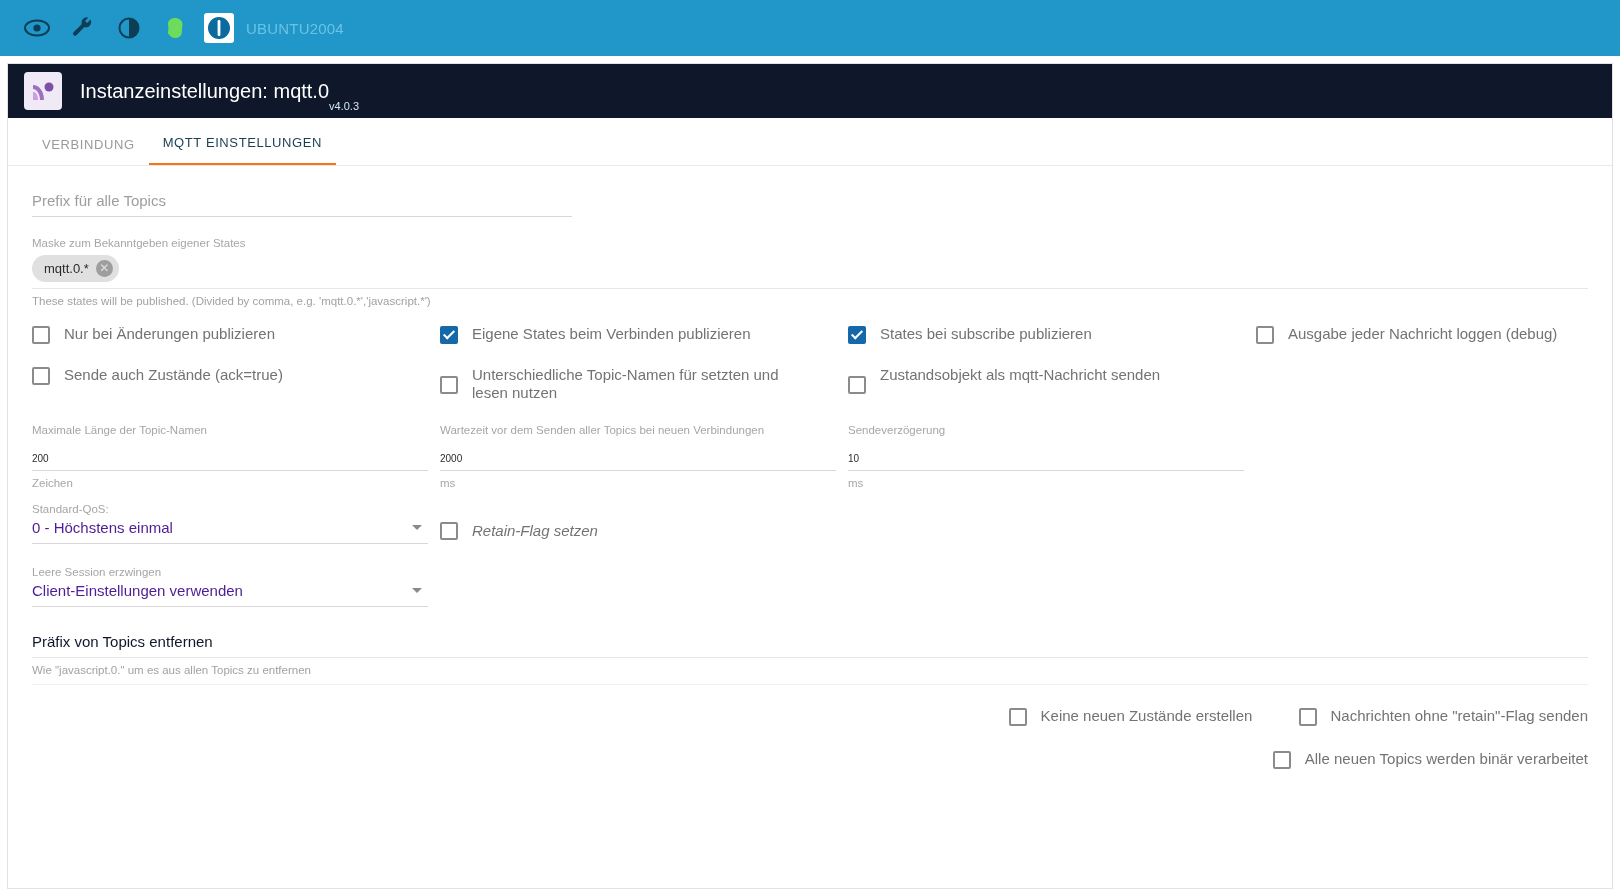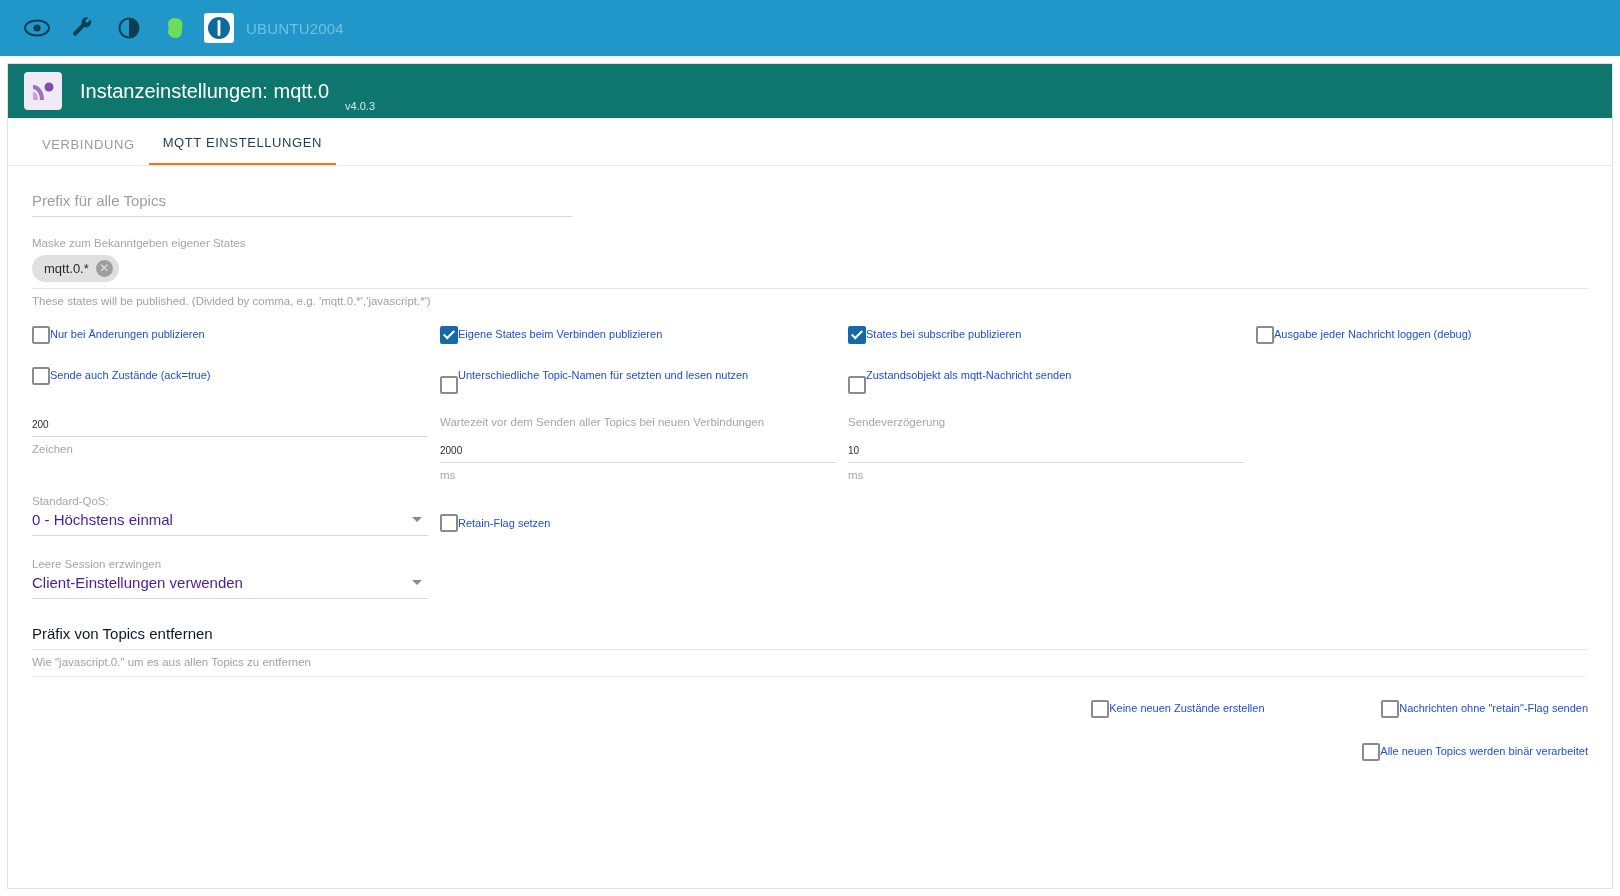--- a/index.html
+++ b/index.html
@@ -60,21 +60,21 @@
     left: 8px;
     top: 64px;
     width: 1604px;
     height: 824px;
     background: #ffffff;
     box-shadow: 0 0 0 1px #e2e2e2;
     overflow: hidden;
   }
   .adapter-header {
     height: 54px;
-    background: #0f766e;
+    background: #0f172a;
     display: flex;
     align-items: center;
     padding: 0 16px;
     box-sizing: border-box;
   }
   .adapter-logo {
     width: 38px;
     height: 38px;
     border-radius: 4px;
     background: #f0eaf6;
@@ -84,21 +84,20 @@
     margin-right: 18px;
   }
   .adapter-title {
     color: #ffffff;
     font-size: 20px;
     font-weight: normal;
   }
   .adapter-version {
     color: #cfe9f5;
     font-size: 11px;
-    margin-left: 16px;
     align-self: flex-end;
     padding-bottom: 6px;
   }
 
   
   .tabs {
     display: flex;
     align-items: flex-end;
     height: 48px;
     padding-left: 20px;
@@ -198,22 +197,23 @@
     position: absolute;
     left: 4px;
     top: 0px;
     width: 4px;
     height: 9px;
     border: solid #ffffff;
     border-width: 0 2px 2px 0;
     transform: rotate(45deg);
   }
   .cb-label {
-    font-size: 11px;
-    color: #1d4ed8;
+    font-size: 15px;
+    color: #737373;
+    margin-left: 14px;
     line-height: 18px;
   }
 
   .grid-row {
     display: flex;
     margin-bottom: 22px;
   }
   .col-a { width: 408px; }
   .col-b { width: 408px; }
   .col-c { width: 408px; }
@@ -384,20 +384,21 @@
         <span class="cb-label" style="max-width:340px;">Unterschiedliche Topic-Namen für setzten und lesen nutzen</span>
       </div>
       <div class="col-c cb-row">
         <span class="cb" style="margin-top:10px;"></span>
         <span class="cb-label">Zustandsobjekt als mqtt-Nachricht senden</span>
       </div>
     </div>
 
     <div class="grid-row" style="margin-bottom:14px;">
       <div class="col-a">
+        <div class="num-caption">Maximale Länge der Topic-Namen</div>
         <div class="num-value num-field">200</div>
         <div class="num-unit">Zeichen</div>
       </div>
       <div class="col-b">
         <div class="num-caption">Wartezeit vor dem Senden aller Topics bei neuen Verbindungen</div>
         <div class="num-value num-field">2000</div>
         <div class="num-unit">ms</div>
       </div>
       <div class="col-c">
         <div class="num-caption">Sendeverzögerung</div>
@@ -409,21 +410,21 @@
     <div class="grid-row" style="margin-bottom:6px;">
       <div class="col-a">
         <div class="select-wrap" style="margin-bottom:0;">
           <div class="select-label">Standard-QoS:</div>
           <div class="select-box">
             <span class="select-value">0 - Höchstens einmal</span>
             <span class="caret"></span>
           </div>
         </div>
       </div>
-      <div class="col-b cb-row" style="align-items:center;padding-top:14px;">
+      <div class="col-b cb-row" style="align-items:center;padding-top:14px;font-style:italic;">
         <span class="cb"></span>
         <span class="cb-label">Retain-Flag setzen</span>
       </div>
     </div>
 
     <div class="select-wrap" style="margin-top:22px;">
       <div class="select-label">Leere Session erzwingen</div>
       <div class="select-box">
         <span class="select-value">Client-Einstellungen verwenden</span>
         <span class="caret"></span>

